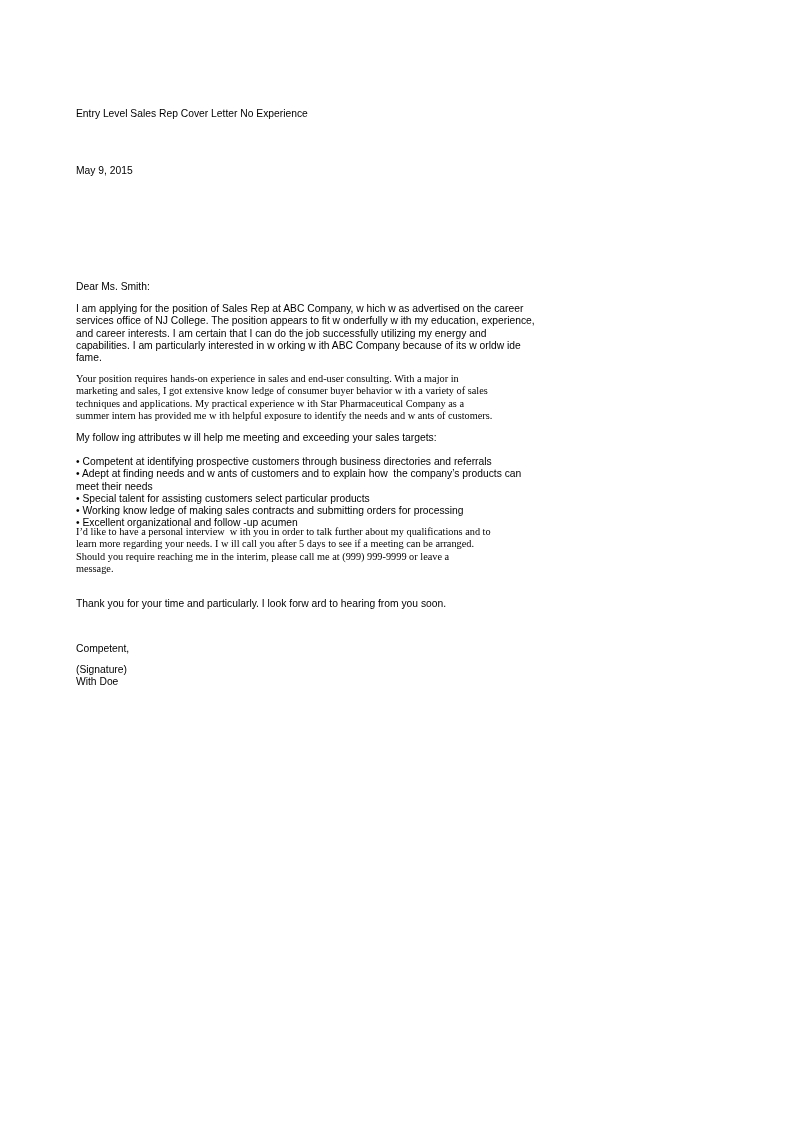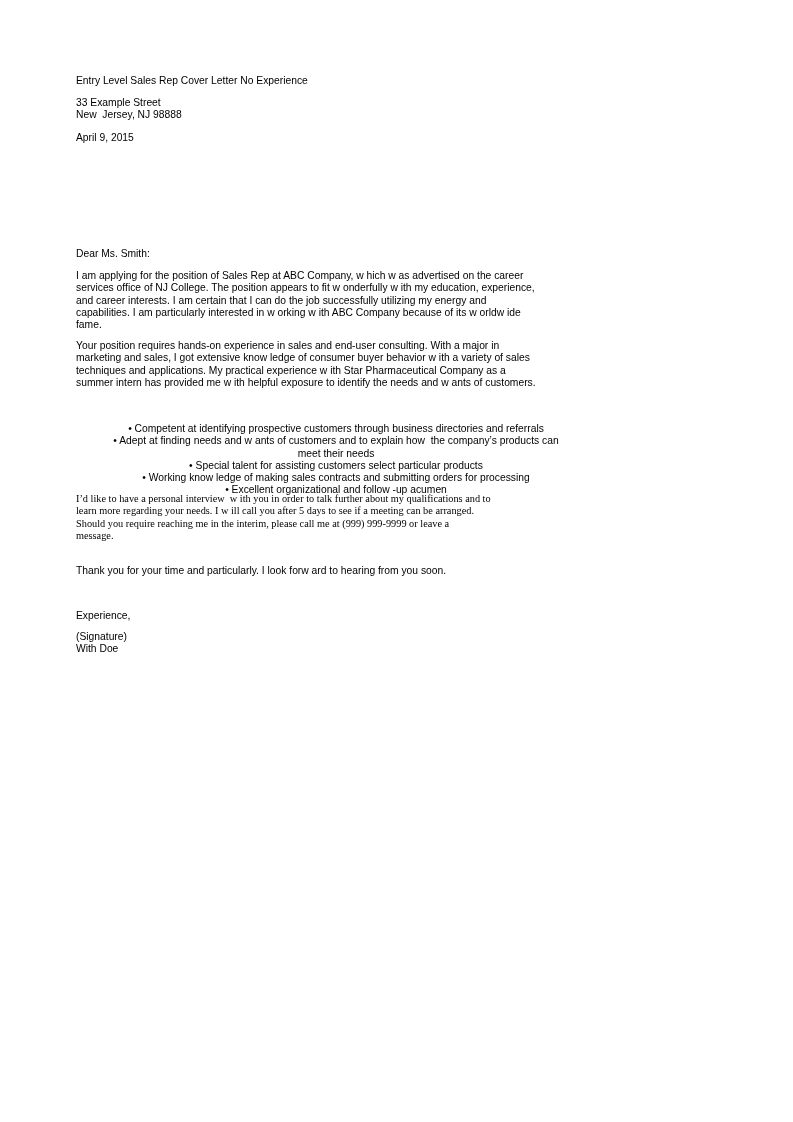--- a/index.html
+++ b/index.html
@@ -16,60 +16,60 @@
     font-size: 10.3px;
     line-height: 12.3px;
     color: #000000;
     overflow: hidden;
   }
   .block {
     position: absolute;
     left: 76px;
     width: 520px;
     white-space: pre-wrap;
+    margin-top: 33px;
   }
   .t-title     { top: 75px;  }
   .t-sender    { top: 97px;  }
   .t-date      { top: 132px; }
   .t-recipient { top: 155px; }
   .t-salute    { top: 248px; }
   .t-p1        { top: 270px; }
-  .t-p2        { top: 340px; }
+  .t-p2        { top: 340px; font-family: Liberation Serif, serif; }
   .t-attr      { top: 399px; }
-  .t-bullets   { top: 423px; text-align: center; }
+  .t-bullets   { top: 423px; }
   .t-p4        { top: 493px; font-family: Liberation Serif, serif; }
   .t-p5        { top: 565px; }
   .t-signoff   { top: 610px; }
   .t-signature { top: 631px; }
 </style>
 </head>
 <body>
 
 <div class="page">
   <div class="block t-title">Entry Level Sales Rep Cover Letter No Experience</div>
-  <div class="block t-sender">33 Example Street
-New  Jersey, NJ 98888</div>
-  <div class="block t-date">April 9, 2015</div>
+  <div class="block t-date">May 9, 2015</div>
   <div class="block t-p1">I am applying for the position of Sales Rep at ABC Company, w hich w as advertised on the career
 services office of NJ College. The position appears to fit w onderfully w ith my education, experience,
 and career interests. I am certain that I can do the job successfully utilizing my energy and
 capabilities. I am particularly interested in w orking w ith ABC Company because of its w orldw ide
 fame.</div>
   <div class="block t-salute">Dear Ms. Smith:</div>
   <div class="block t-p2">Your position requires hands-on experience in sales and end-user consulting. With a major in
 marketing and sales, I got extensive know ledge of consumer buyer behavior w ith a variety of sales
 techniques and applications. My practical experience w ith Star Pharmaceutical Company as a
 summer intern has provided me w ith helpful exposure to identify the needs and w ants of customers.</div>
+  <div class="block t-attr">My follow ing attributes w ill help me meeting and exceeding your sales targets:</div>
   <div class="block t-bullets">• Competent at identifying prospective customers through business directories and referrals
 • Adept at finding needs and w ants of customers and to explain how  the company’s products can
 meet their needs
 • Special talent for assisting customers select particular products
 • Working know ledge of making sales contracts and submitting orders for processing
 • Excellent organizational and follow -up acumen</div>
   <div class="block t-p4">I’d like to have a personal interview  w ith you in order to talk further about my qualifications and to
 learn more regarding your needs. I w ill call you after 5 days to see if a meeting can be arranged.
 Should you require reaching me in the interim, please call me at (999) 999-9999 or leave a
 message.</div>
   <div class="block t-p5">Thank you for your time and particularly. I look forw ard to hearing from you soon.</div>
-  <div class="block t-signoff">Experience,</div>
+  <div class="block t-signoff">Competent,</div>
   <div class="block t-signature">(Signature)
 With Doe</div>
 </div>
 
 </body></html>

